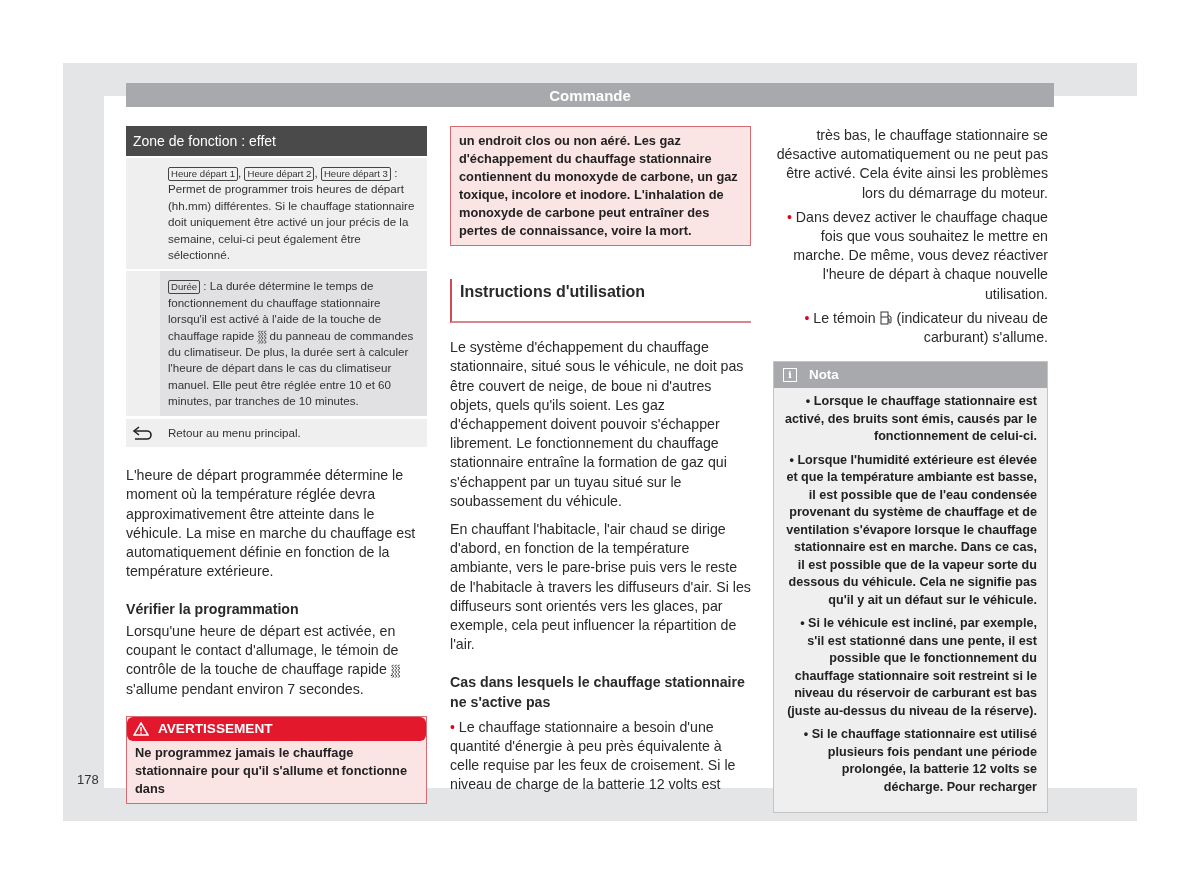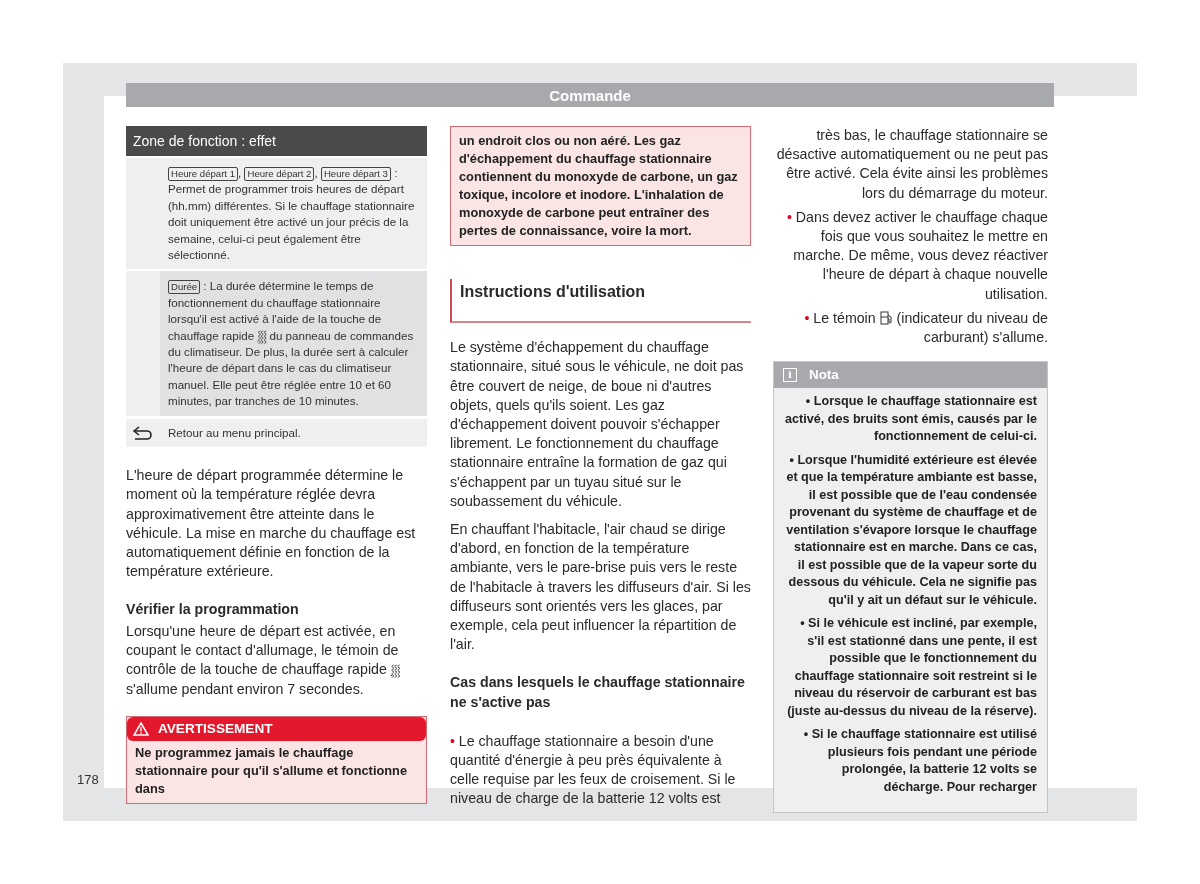--- a/index.html
+++ b/index.html
@@ -104,21 +104,21 @@
 <div class="col col2">
   <div class="warning" style="border-top-width:1.5px;">
     <div class="warning-body" style="padding-top:5px;">un endroit clos ou non aéré. Les gaz d'échappement du chauffage stationnaire contiennent du monoxyde de carbone, un gaz toxique, incolore et inodore. L'inhalation de monoxyde de carbone peut entraîner des pertes de connaissance, voire la mort.</div>
   </div>
 
   <div class="section-title" style="margin-top:33px;">Instructions d'utilisation</div>
 
   <p class="body" style="margin-top:15px;">Le système d'échappement du chauffage stationnaire, situé sous le véhicule, ne doit pas être couvert de neige, de boue ni d'autres objets, quels qu'ils soient. Les gaz d'échappement doivent pouvoir s'échapper librement. Le fonctionnement du chauffage stationnaire entraîne la formation de gaz qui s'échappent par un tuyau situé sur le soubassement du véhicule.</p>
   <p class="body" style="margin-top:9px;">En chauffant l'habitacle, l'air chaud se dirige d'abord, en fonction de la température ambiante, vers le pare-brise puis vers le reste de l'habitacle à travers les diffuseurs d'air. Si les diffuseurs sont orientés vers les glaces, par exemple, cela peut influencer la répartition de l'air.</p>
   <div class="sub-heading" style="margin-top:19px;">Cas dans lesquels le chauffage stationnaire ne s'active pas</div>
-  <p class="body" style="margin-top:20px;"><span class="bullet">• </span><span>Le chauffage stationnaire a besoin d'une quantité d'énergie à peu près équivalente à celle requise par les feux de croisement. Si le niveau de charge de la batterie 12 volts est</span></p>
+  <p class="body" style="margin-top:6px;"><span class="bullet">• </span><span>Le chauffage stationnaire a besoin d'une quantité d'énergie à peu près équivalente à celle requise par les feux de croisement. Si le niveau de charge de la batterie 12 volts est</span></p>
 </div>
 
 <div class="col col3">
   <p class="body">très bas, le chauffage stationnaire se désactive automatiquement ou ne peut pas être activé. Cela évite ainsi les problèmes lors du démarrage du moteur.</p>
   <p class="body" style="margin-top:5px;"><span class="bullet">• </span><span>Dans devez activer le chauffage chaque fois que vous souhaitez le mettre en marche. De même, vous devez réactiver l'heure de départ à chaque nouvelle utilisation.</span></p>
   <p class="body" style="margin-top:5px;"><span class="bullet">• </span><span>Le témoin </span><svg width="13" height="14" viewBox="0 0 13 14" style="vertical-align:-2px;">
         <rect x="1" y="1" width="7" height="12" fill="none" stroke="#333" stroke-width="1"></rect>
         <line x1="1" y1="6" x2="8" y2="6" stroke="#333" stroke-width="1"></line>
         <path d="M8 4 L11 6 V11 A1 1 0 0 1 9 11 V8 H8" fill="none" stroke="#333" stroke-width="1"></path>
       </svg><span> (indicateur du niveau de carburant) s'allume.</span></p>

